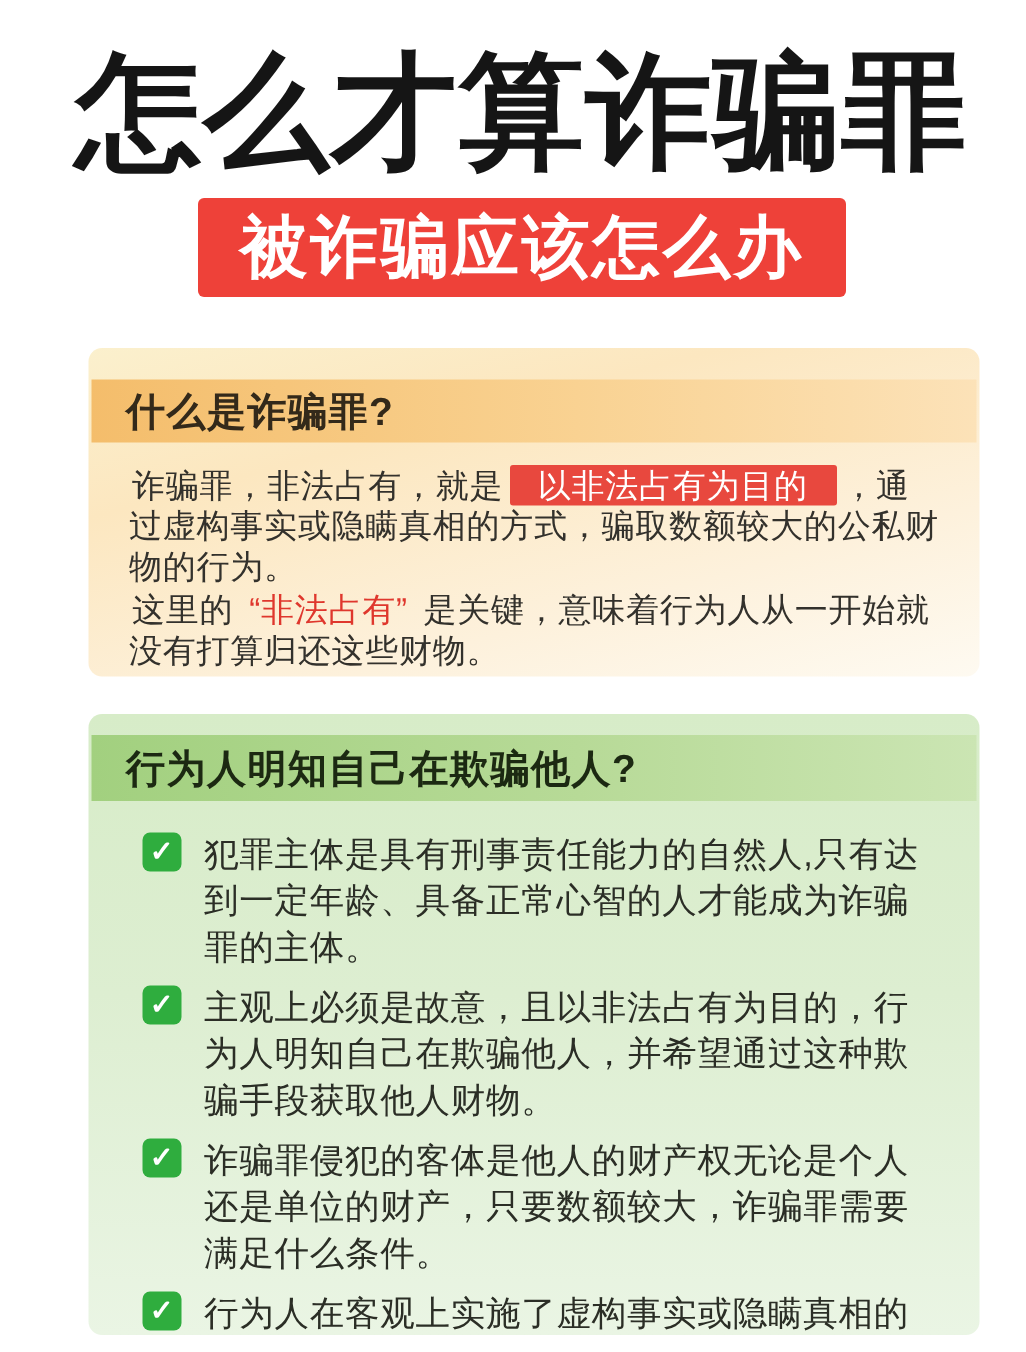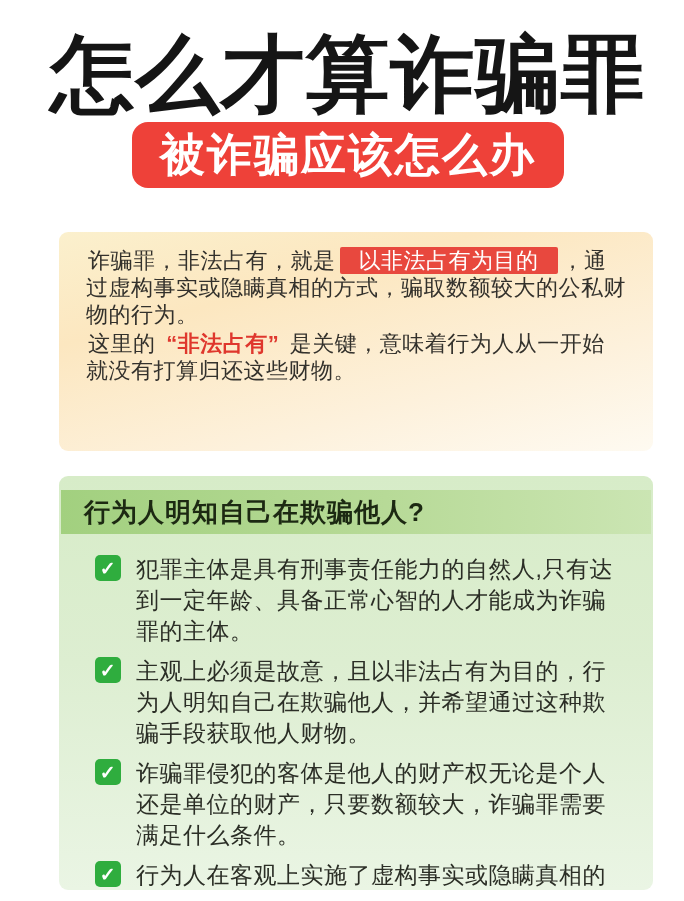--- a/index.html
+++ b/index.html
@@ -20,27 +20,27 @@
     width: 100%;
     text-align: center;
     font-size: 84px;
     line-height: 104px;
     font-weight: 900;
     color: #151515;
     letter-spacing: 1px;
   }
   .banner {
     position: absolute;
-    top: 116px;
+    top: 126px;
     left: 50%;
     transform: translateX(-50%);
     width: 432px;
     height: 66px;
     background: #ee4139;
-    border-radius: 16px;
+    border-radius: 4px;
     display: flex;
     align-items: center;
     justify-content: center;
     font-size: 45px;
     font-weight: 900;
     letter-spacing: 2px;
     color: #ffffff;
   }
   .card {
     position: absolute;
@@ -88,21 +88,21 @@
     letter-spacing: 0.5px;
   }
   .hl-red {
     background: #e8483e;
     color: #ffffff;
     padding: 1px 19px;
     border-radius: 2px;
   }
   .txt-red {
     color: #df372d;
-    font-weight: 700;
+    font-weight: 400;
     text-align: right;
   }
   .conditions-list {
     list-style: none;
     padding: 14px 20px 0 30px;
   }
   .conditions-list li {
     display: flex;
     align-items: flex-start;
     gap: 11px;
@@ -131,20 +131,21 @@
 </head>
 <body>
 
 <div class="page">
 
   <h1 class="main-title">怎么才算诈骗罪</h1>
 
   <div class="banner">被诈骗应该怎么办</div>
 
   <section class="card card-orange">
+    <div class="card-band band-orange">什么是诈骗罪?</div>
     <div class="card-body" id="what-is-body">
         <div><span>诈骗罪，非法占有，就是</span><span class="hl-red">以非法占有为目的</span><span>，通过虚构事实或隐瞒真相的方式，骗取数额较大的公私财物的行为。</span></div>
         <div><span>这里的 </span><span class="txt-red">“非法占有”</span><span> 是关键，意味着行为人从一开始就没有打算归还这些财物。</span></div>
       </div>
   </section>
 
   <section class="card card-green">
     <div class="card-band band-green">行为人明知自己在欺骗他人?</div>
     <ul class="conditions-list" id="conditions-list">
         <li>

